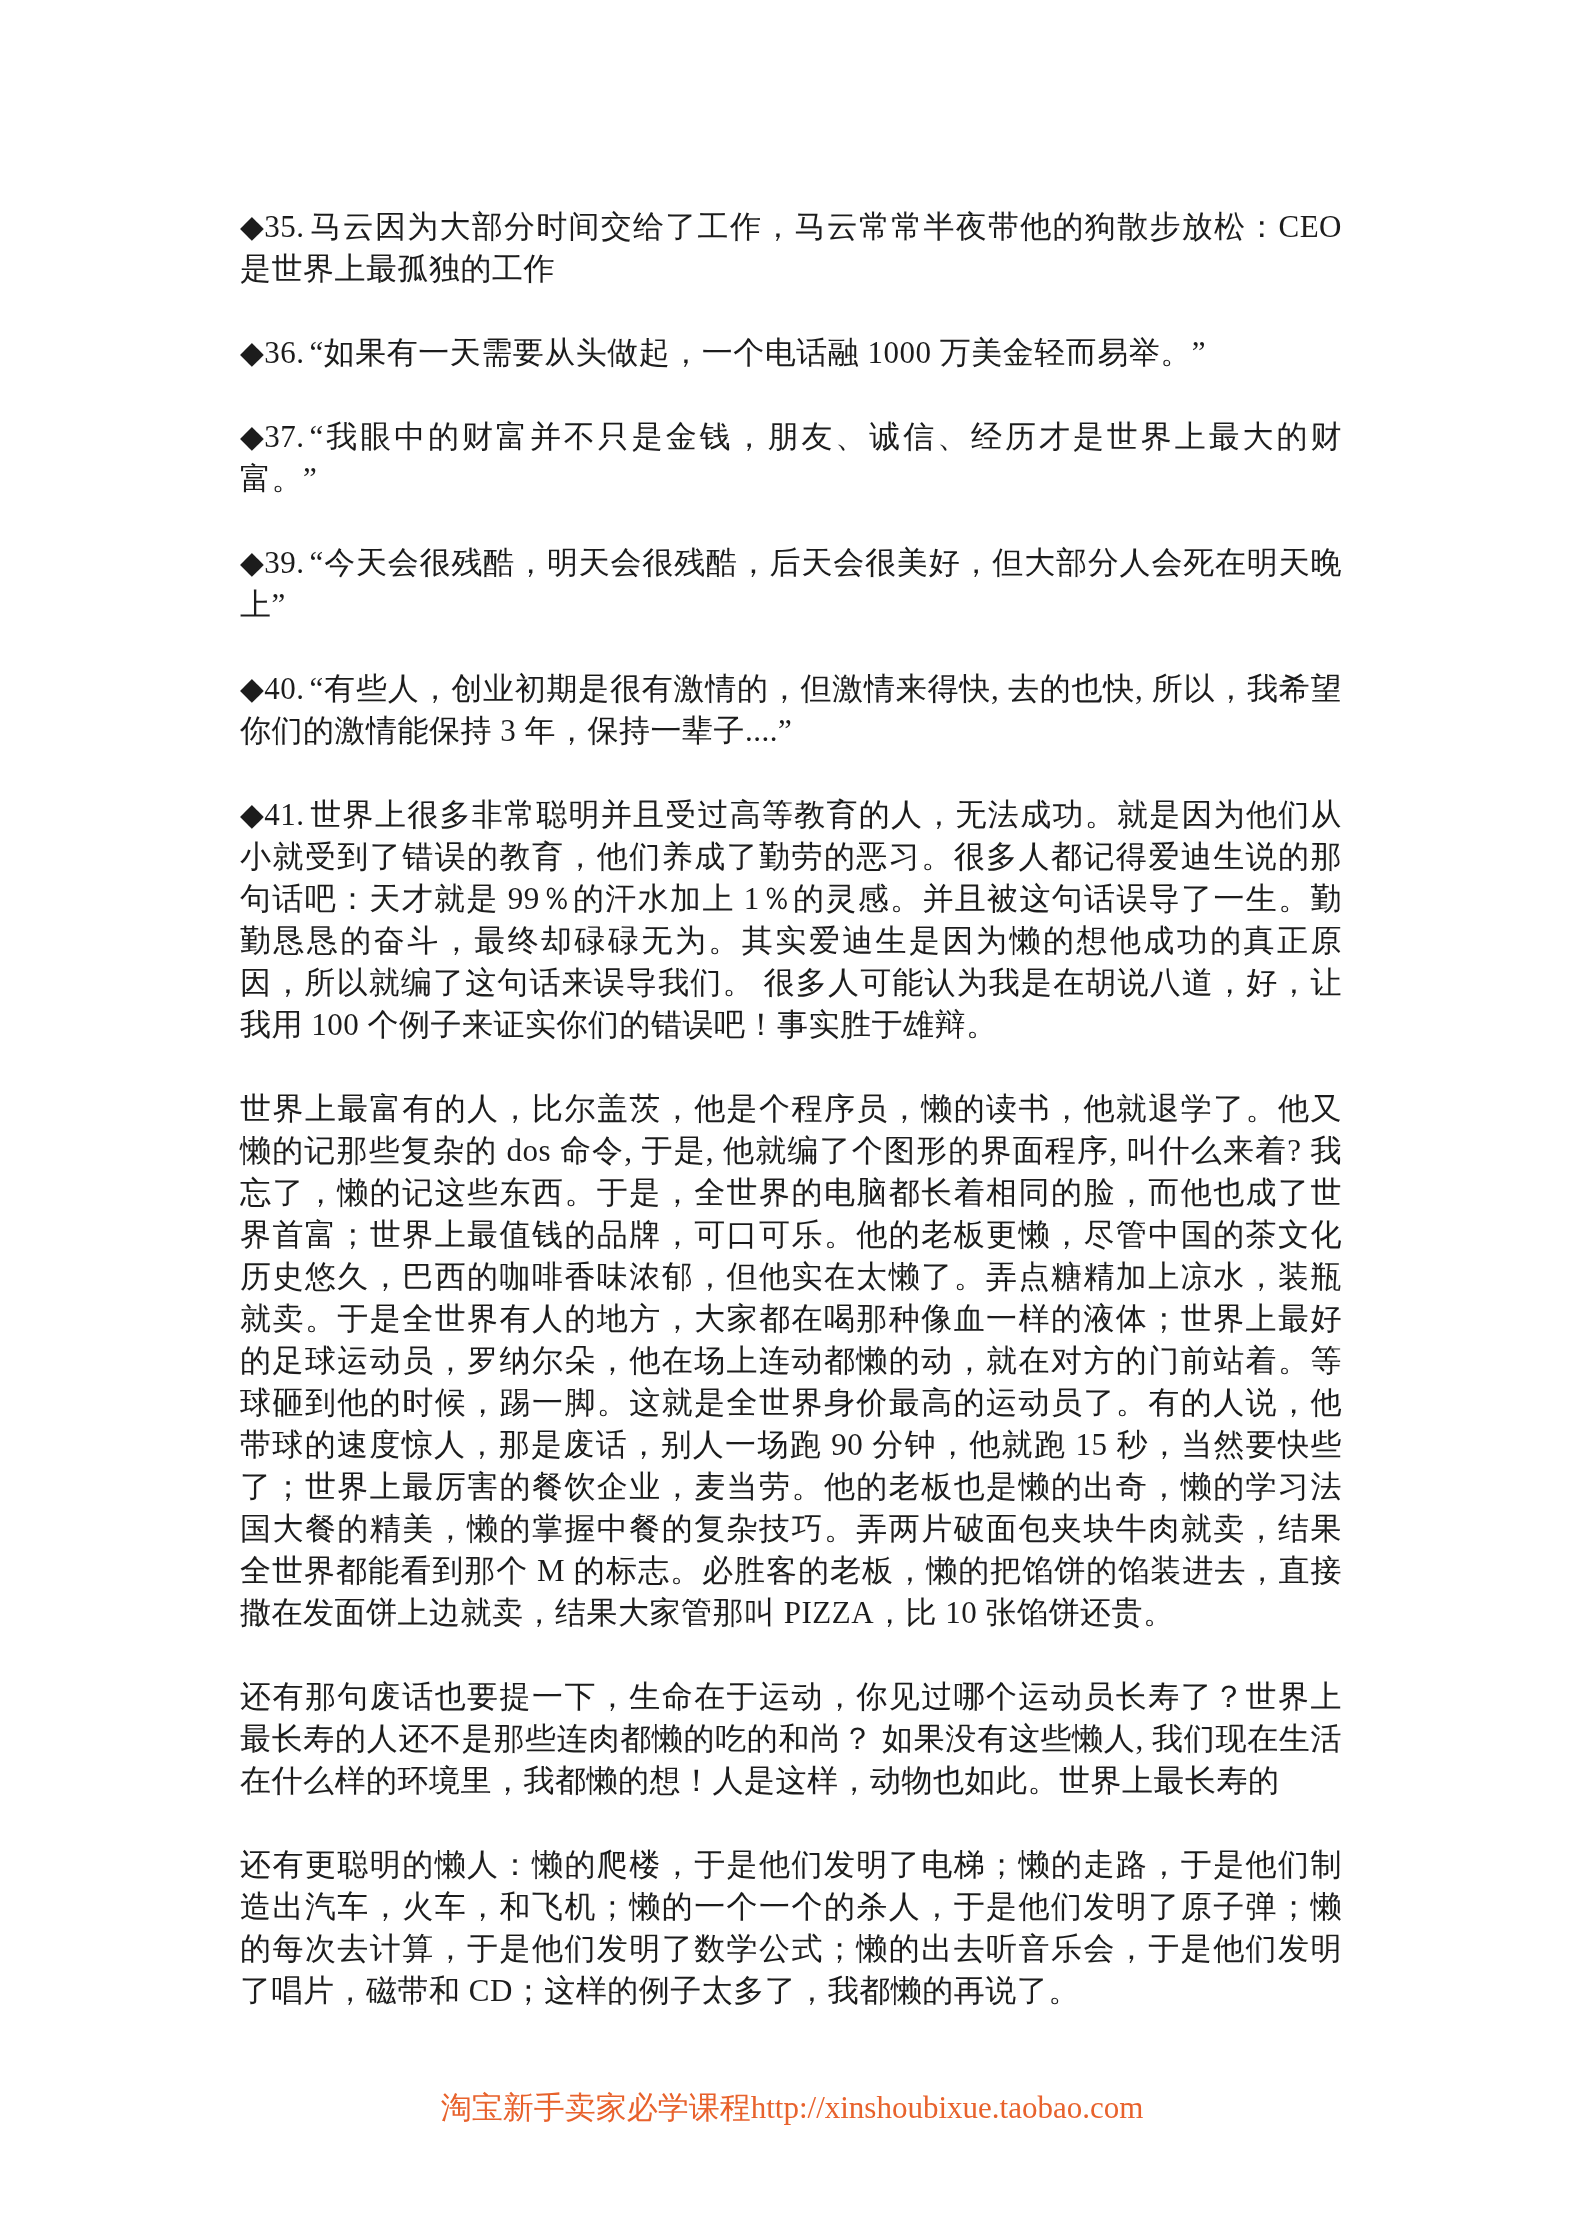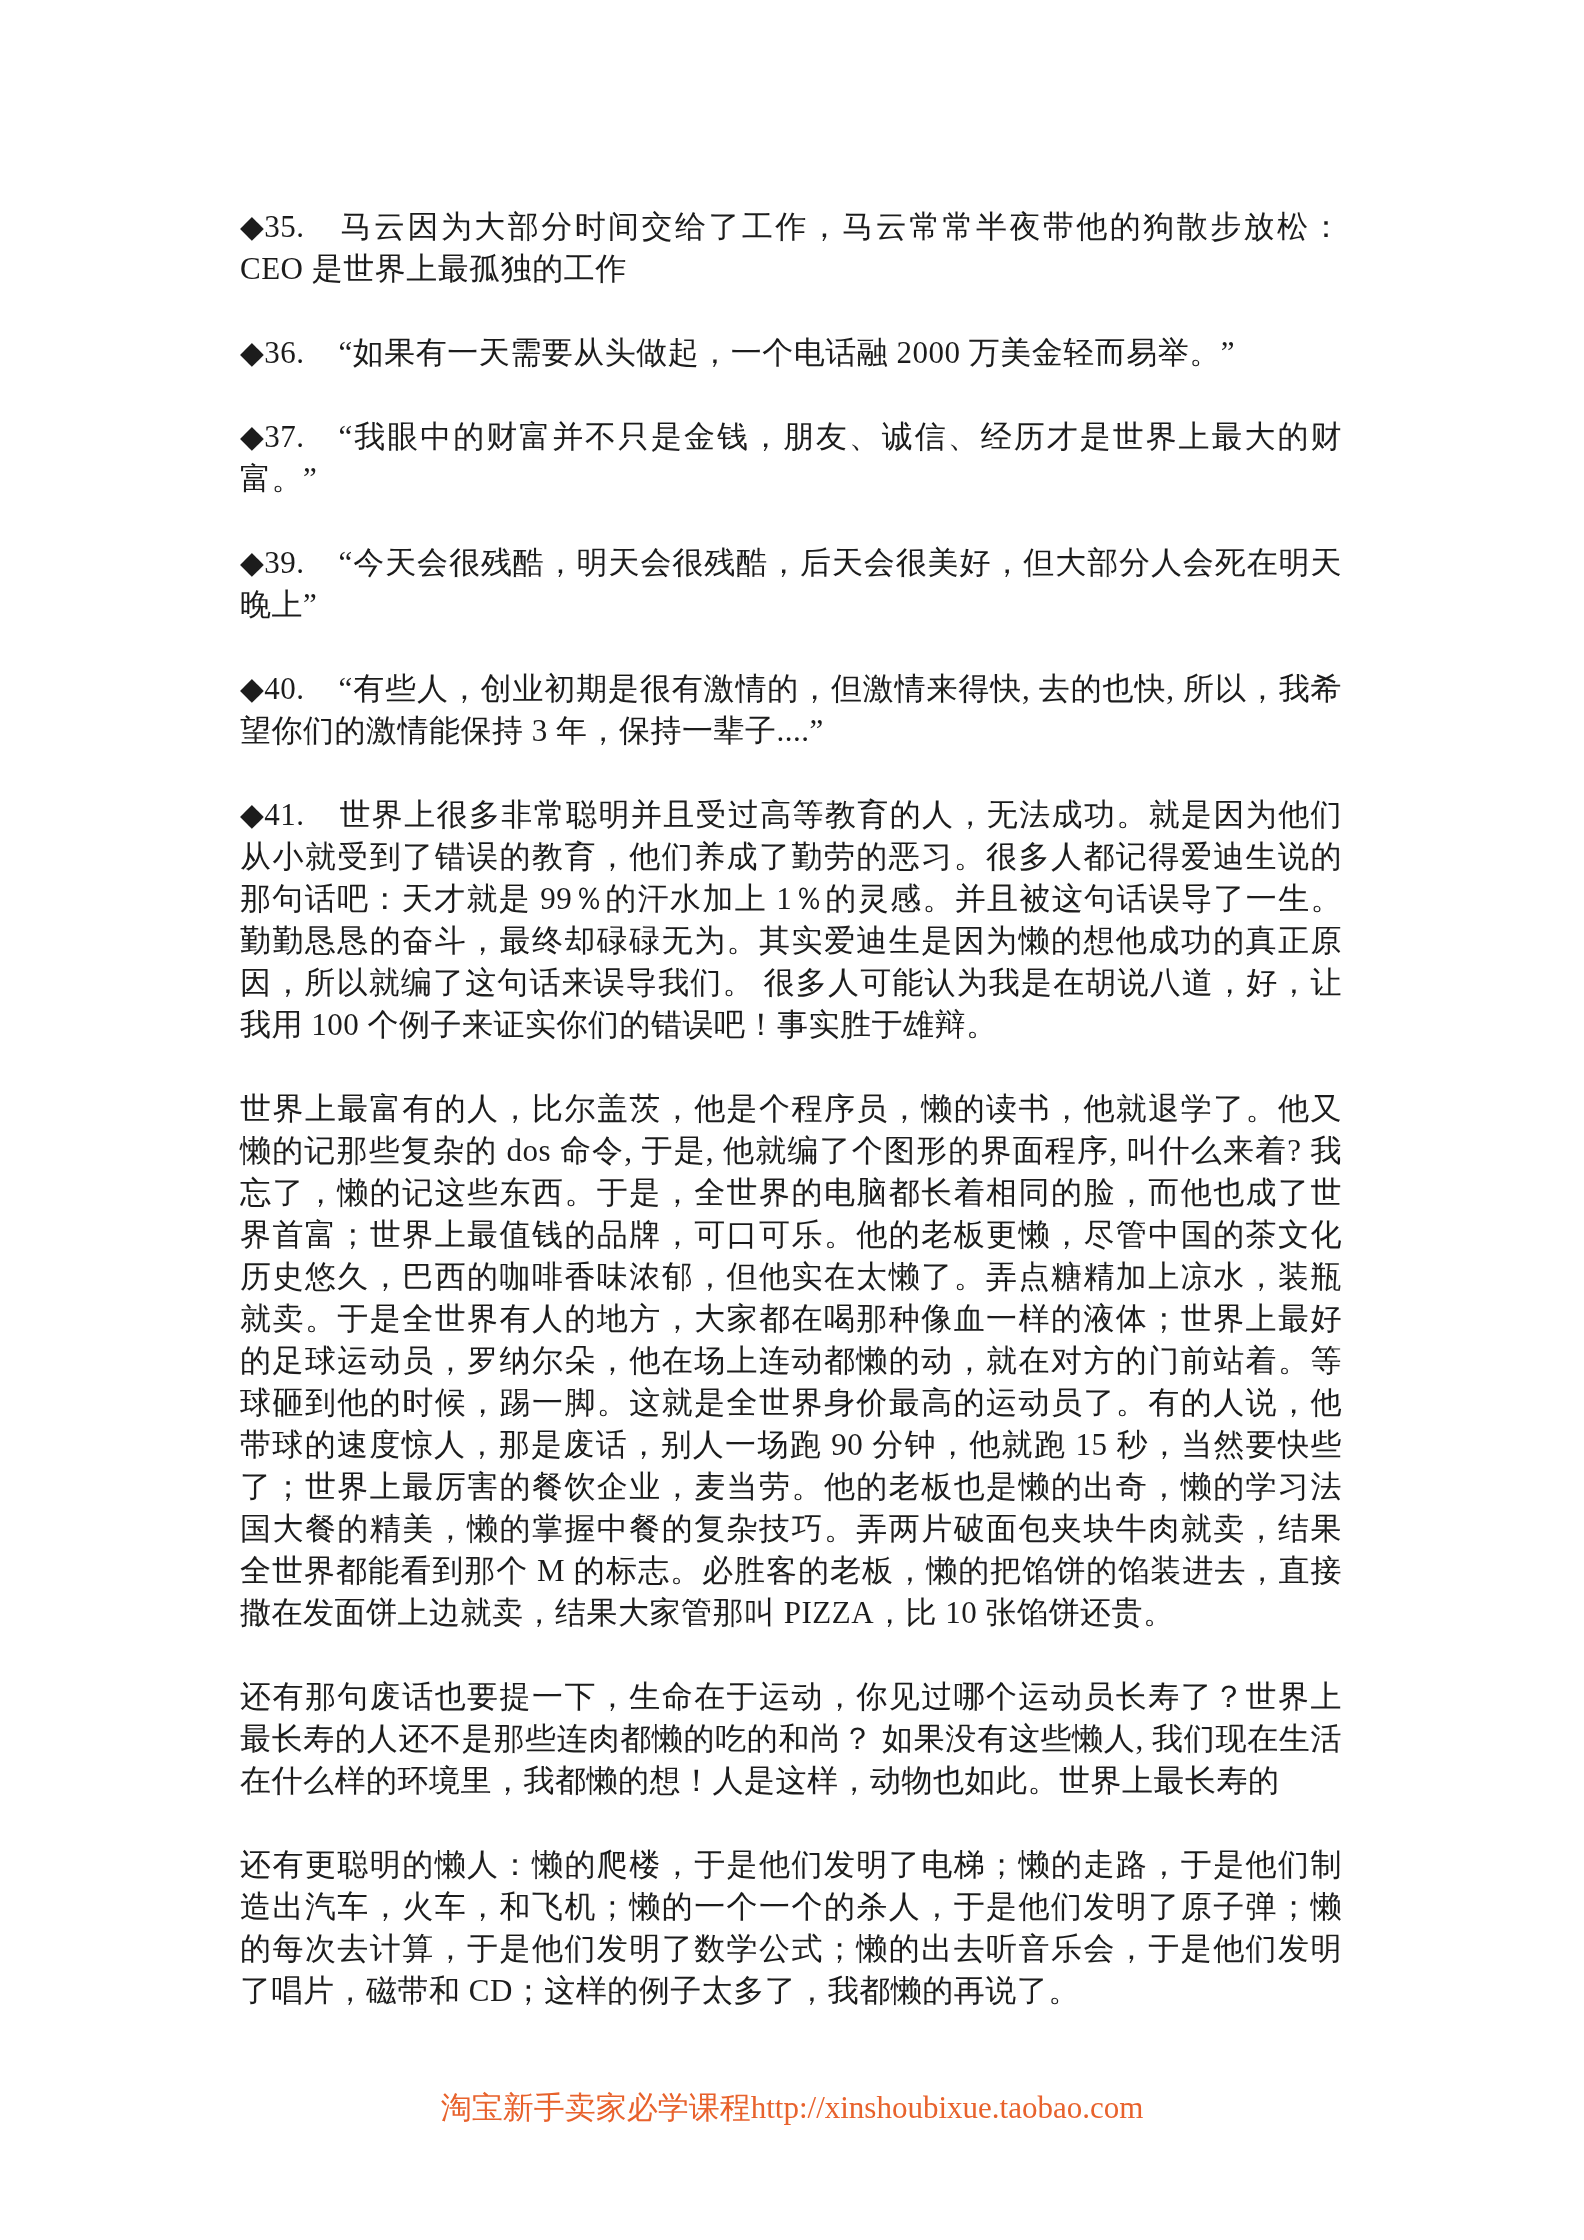--- a/index.html
+++ b/index.html
@@ -32,21 +32,21 @@
   }
   .para {
     margin: 0 0 42px 0;
     padding: 0;
   }
   .para:last-child {
     margin-bottom: 0;
   }
   .prefix {
     display: inline-block;
-    margin-right: 34px;
+    margin-right: 5px;
     white-space: nowrap;
   }
   .footer {
     position: absolute;
     left: 0;
     top: 2088px;
     width: 1584px;
     text-align: center;
     font-size: 31px;
     line-height: 40px;
@@ -63,21 +63,21 @@
 </style>
 </head>
 <body style="background: rgb(255, 255, 255);">
 
 <div class="page">
 
   <div class="content" style="color: rgb(28, 28, 28);">
 
     <p class="para"><span class="prefix">◆35.</span><span>马云因为大部分时间交给了工作，马云常常半夜带他的狗散步放松：CEO 是世界上最孤独的工作</span></p>
 
-    <p class="para"><span class="prefix">◆36.</span><span>“如果有一天需要从头做起，一个电话融 2000 万美金轻而易举。”</span></p>
+    <p class="para"><span class="prefix">◆36.</span><span>“如果有一天需要从头做起，一个电话融 1000 万美金轻而易举。”</span></p>
 
     <p class="para"><span class="prefix">◆37.</span><span>“我眼中的财富并不只是金钱，朋友、诚信、经历才是世界上最大的财富。”</span></p>
 
 
     <p class="para"><span class="prefix">◆39.</span><span>“今天会很残酷，明天会很残酷，后天会很美好，但大部分人会死在明天晚上”</span></p>
 
     <p class="para"><span class="prefix">◆40.</span><span>“有些人，创业初期是很有激情的，但激情来得快, 去的也快, 所以，我希望你们的激情能保持 3 年，保持一辈子....”</span></p>
 
     <p class="para"><span class="prefix">◆41.</span><span>世界上很多非常聪明并且受过高等教育的人，无法成功。就是因为他们从小就受到了错误的教育，他们养成了勤劳的恶习。很多人都记得爱迪生说的那句话吧：天才就是 99％的汗水加上 1％的灵感。并且被这句话误导了一生。勤勤恳恳的奋斗，最终却碌碌无为。其实爱迪生是因为懒的想他成功的真正原因，所以就编了这句话来误导我们。 很多人可能认为我是在胡说八道，好，让我用 100 个例子来证实你们的错误吧！事实胜于雄辩。</span></p>
 

